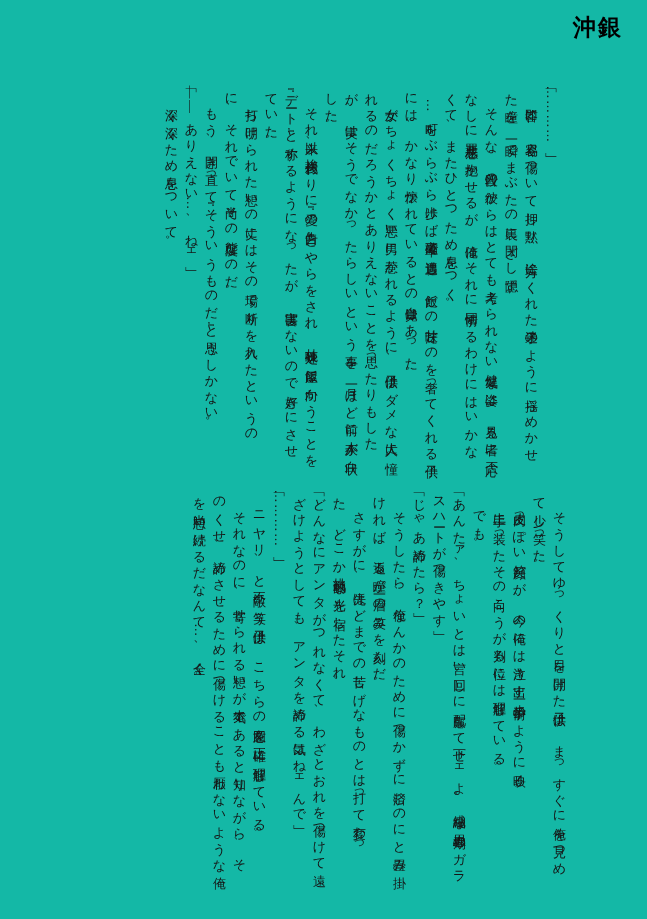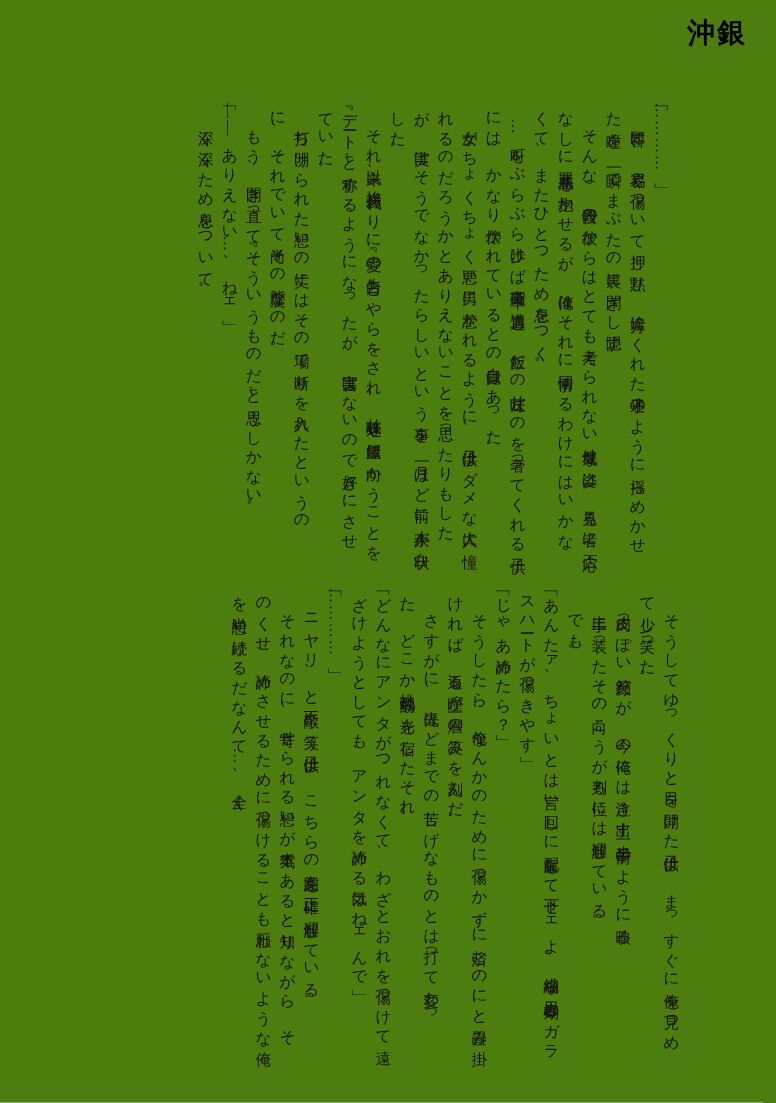--- a/index.html
+++ b/index.html
@@ -4,21 +4,21 @@
 <style>
   html, body {
     margin: 0;
     padding: 0;
     background: #ffffff;
   }
   .page {
     position: relative;
     width: 647px;
     height: 919px;
-    background: #4d7c0f;
+    background: #14b8a6;
     color: #151515;
     overflow: hidden;
     font-family: "Liberation Serif", "DejaVu Serif", serif;
   }
   .title {
     position: absolute;
     top: 12px;
     right: 24px;
     margin: 0;
     font-size: 23px;

